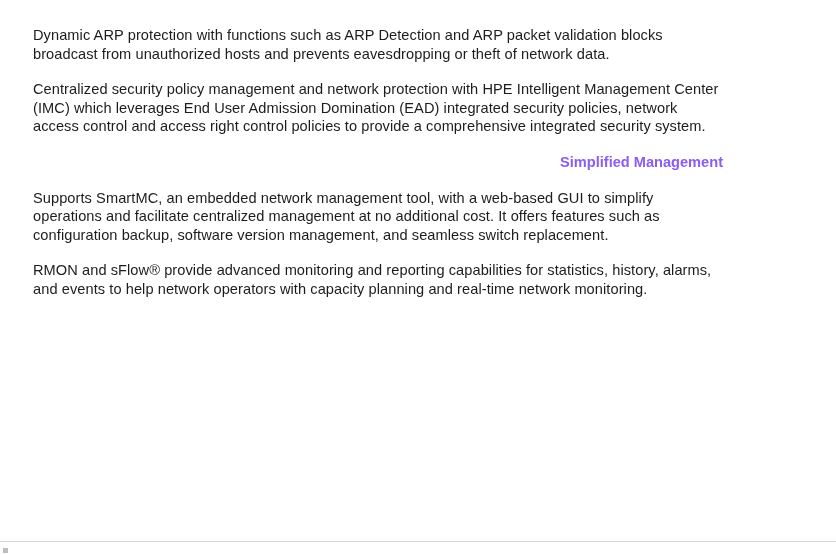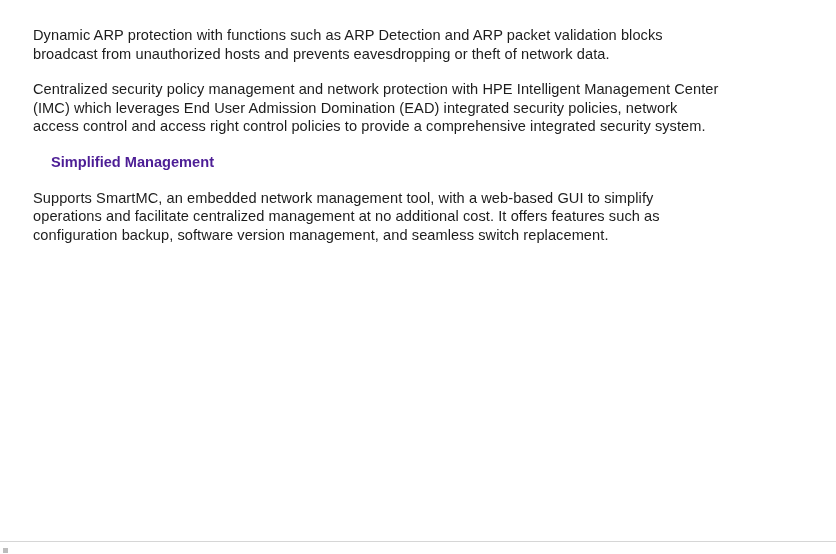--- a/index.html
+++ b/index.html
@@ -30,22 +30,23 @@
     line-height: 18.6px;
     color: #1c1c1c;
     margin: 0 0 17px 0;
     max-width: 775px;
     letter-spacing: 0.005em;
   }
   .heading {
     font-size: 14.6px;
     line-height: 18.6px;
     font-weight: bold;
-    color: #4c1d95;
-    margin: 0 0 17px 18px;
+    color: #8b5cf6;
+    margin: 0 0 17px 11px;
+    text-align: right;
   }
   .bottom-rule {
     position: absolute;
     left: 0;
     bottom: 12px;
     width: 836px;
     height: 1px;
     background: #d6d6d6;
   }
   .corner-mark {
@@ -66,16 +67,17 @@
 
 
   <p class="para">Centralized security policy management and network protection with HPE Intelligent Management Center (IMC) which leverages End User Admission Domination (EAD) integrated security policies, network access control and access right control policies to provide a comprehensive integrated security system.</p>
 
 
   <h2 class="heading">Simplified Management</h2>
 
 
   <p class="para">Supports SmartMC, an embedded network management tool, with a web-based GUI to simplify operations and facilitate centralized management at no additional cost. It offers features such as configuration backup, software version management, and seamless switch replacement.</p>
 
+  <p class="para">RMON and sFlow® provide advanced monitoring and reporting capabilities for statistics, history, alarms, and events to help network operators with capacity planning and real-time network monitoring.</p>
 
   <div class="bottom-rule"></div>
   <div class="corner-mark"></div>
 </div>
 
 </body></html>

